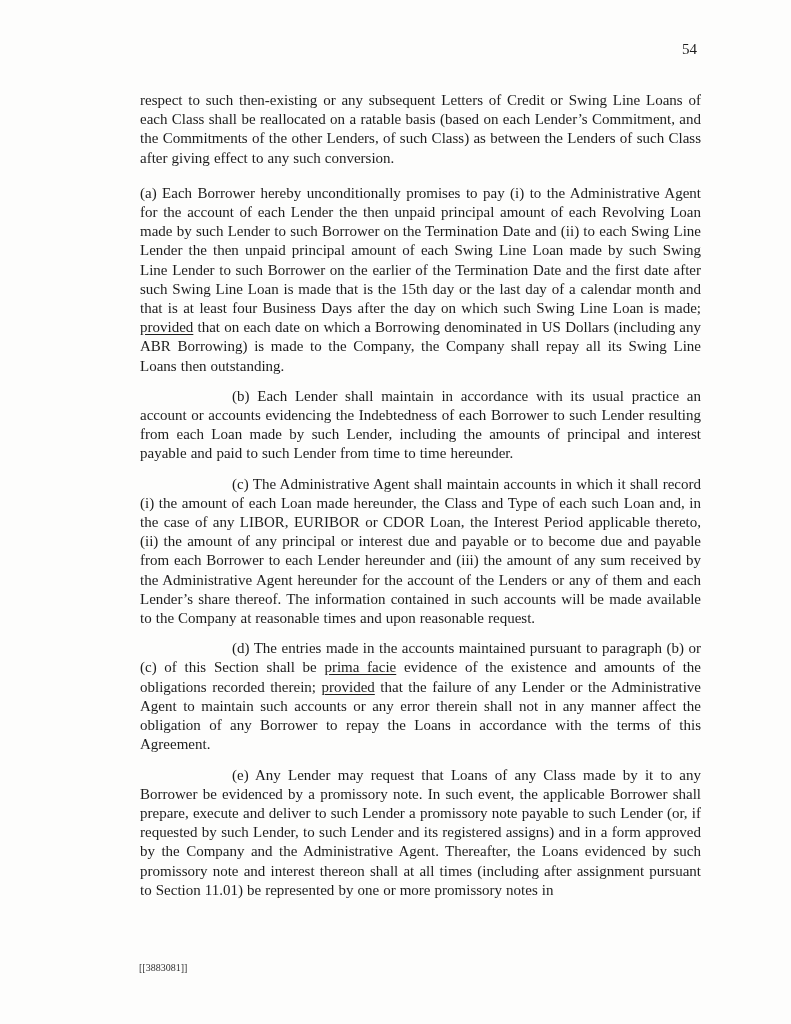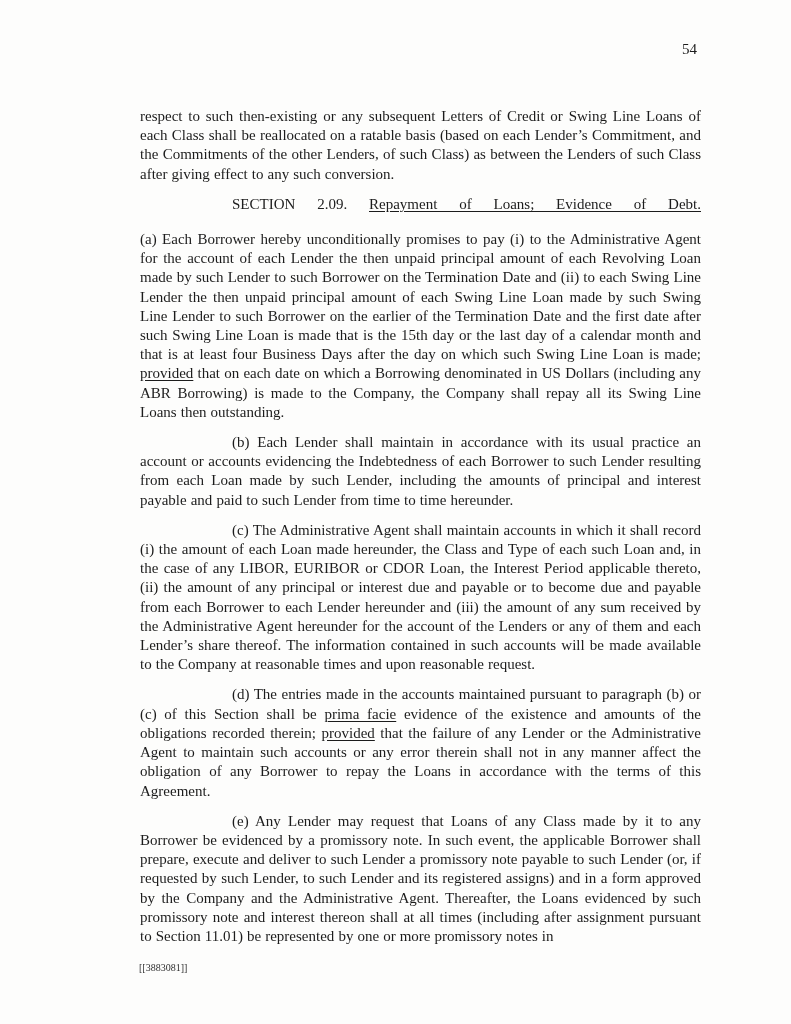--- a/index.html
+++ b/index.html
@@ -30,21 +30,21 @@
     width: 561px;
   }
   .para {
     margin: 11px 0 0 0;
     font-size: 15px;
     line-height: 19.2px;
     text-align: justify;
     word-spacing: 0.02em;
   }
   .para.first {
-    margin-top: 16px;
+    margin-top: 0;
   }
   .para.no-gap {
     margin-top: 16px;
   }
   .para.indented {
     text-indent: 92px;
   }
   .heading-line {
     margin-top: 11px;
     padding-left: 92px;
@@ -71,21 +71,20 @@
 <body>
 
 <div class="page">
 
   <div class="page-number">54</div>
 
   <div class="body-text">
 
     <p class="para first"><span>respect to such then-existing or any subsequent Letters of Credit or Swing Line Loans of each Class shall be reallocated on a ratable basis (based on each Lender’s Commitment, and the Commitments of the other Lenders, of such Class) as between the Lenders of such Class after giving effect to any such conversion.</span></p>
 
-    <div class="heading-line"><span>SECTION 2.09. </span><span class="u">Repayment of Loans; Evidence of Debt.</span></div>
 
     <p class="para no-gap"><span>(a) Each Borrower hereby unconditionally promises to pay (i) to the Administrative Agent for the account of each Lender the then unpaid principal amount of each Revolving Loan made by such Lender to such Borrower on the Termination Date and (ii) to each Swing Line Lender the then unpaid principal amount of each Swing Line Loan made by such Swing Line Lender to such Borrower on the earlier of the Termination Date and the first date after such Swing Line Loan is made that is the 15th day or the last day of a calendar month and that is at least four Business Days after the day on which such Swing Line Loan is made; </span><span class="u">provided</span><span> that on each date on which a Borrowing denominated in US Dollars (including any ABR Borrowing) is made to the Company, the Company shall repay all its Swing Line Loans then outstanding.</span></p>
 
     <p class="para indented"><span>(b)  Each Lender shall maintain in accordance with its usual practice an account or accounts evidencing the Indebtedness of each Borrower to such Lender resulting from each Loan made by such Lender, including the amounts of principal and interest payable and paid to such Lender from time to time hereunder.</span></p>
 
     <p class="para indented"><span>(c)  The Administrative Agent shall maintain accounts in which it shall record (i) the amount of each Loan made hereunder, the Class and Type of each such Loan and, in the case of any LIBOR, EURIBOR or CDOR Loan, the Interest Period applicable thereto, (ii) the amount of any principal or interest due and payable or to become due and payable from each Borrower to each Lender hereunder and (iii) the amount of any sum received by the Administrative Agent hereunder for the account of the Lenders or any of them and each Lender’s share thereof.  The information contained in such accounts will be made available to the Company at reasonable times and upon reasonable request.</span></p>
 
     <p class="para indented"><span>(d)  The entries made in the accounts maintained pursuant to paragraph (b) or (c) of this Section shall be </span><span class="u">prima facie</span><span> evidence of the existence and amounts of the obligations recorded therein; </span><span class="u">provided</span><span> that the failure of any Lender or the Administrative Agent to maintain such accounts or any error therein shall not in any manner affect the obligation of any Borrower to repay the Loans in accordance with the terms of this Agreement.</span></p>
 
     <p class="para indented"><span>(e)  Any Lender may request that Loans of any Class made by it to any Borrower be evidenced by a promissory note.  In such event, the applicable Borrower shall prepare, execute and deliver to such Lender a promissory note payable to such Lender (or, if requested by such Lender, to such Lender and its registered assigns) and in a form approved by the Company and the Administrative Agent.  Thereafter, the Loans evidenced by such promissory note and interest thereon shall at all times (including after assignment pursuant to Section 11.01) be represented by one or more promissory notes in</span></p>

